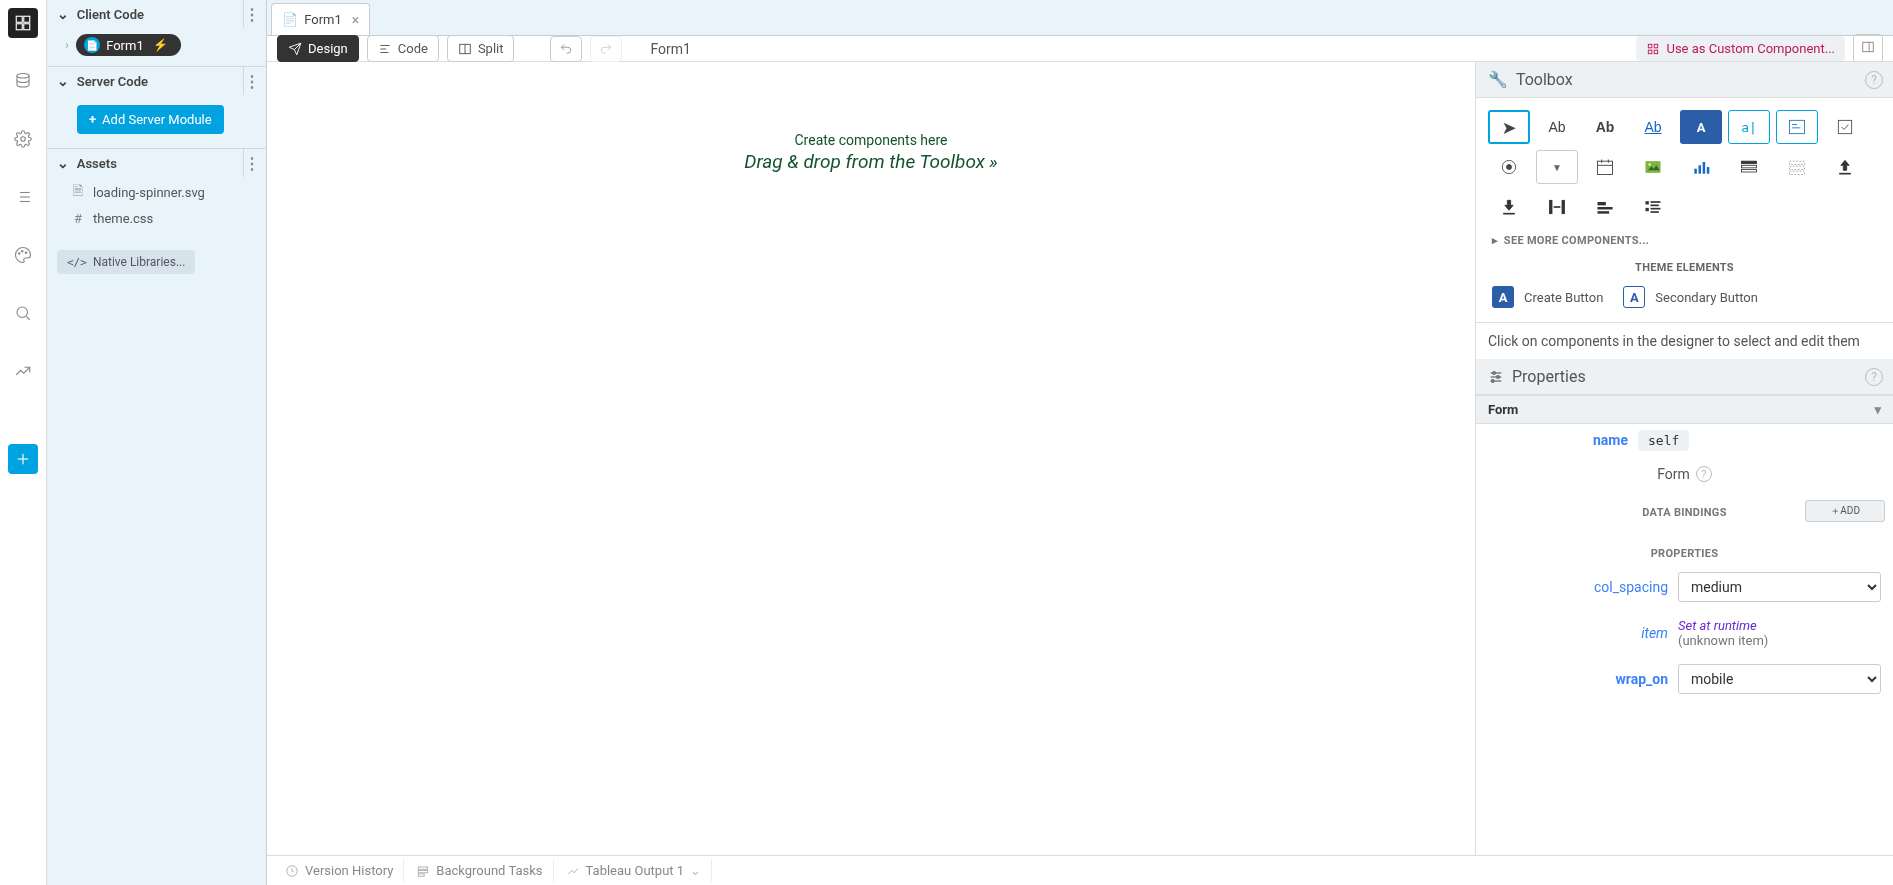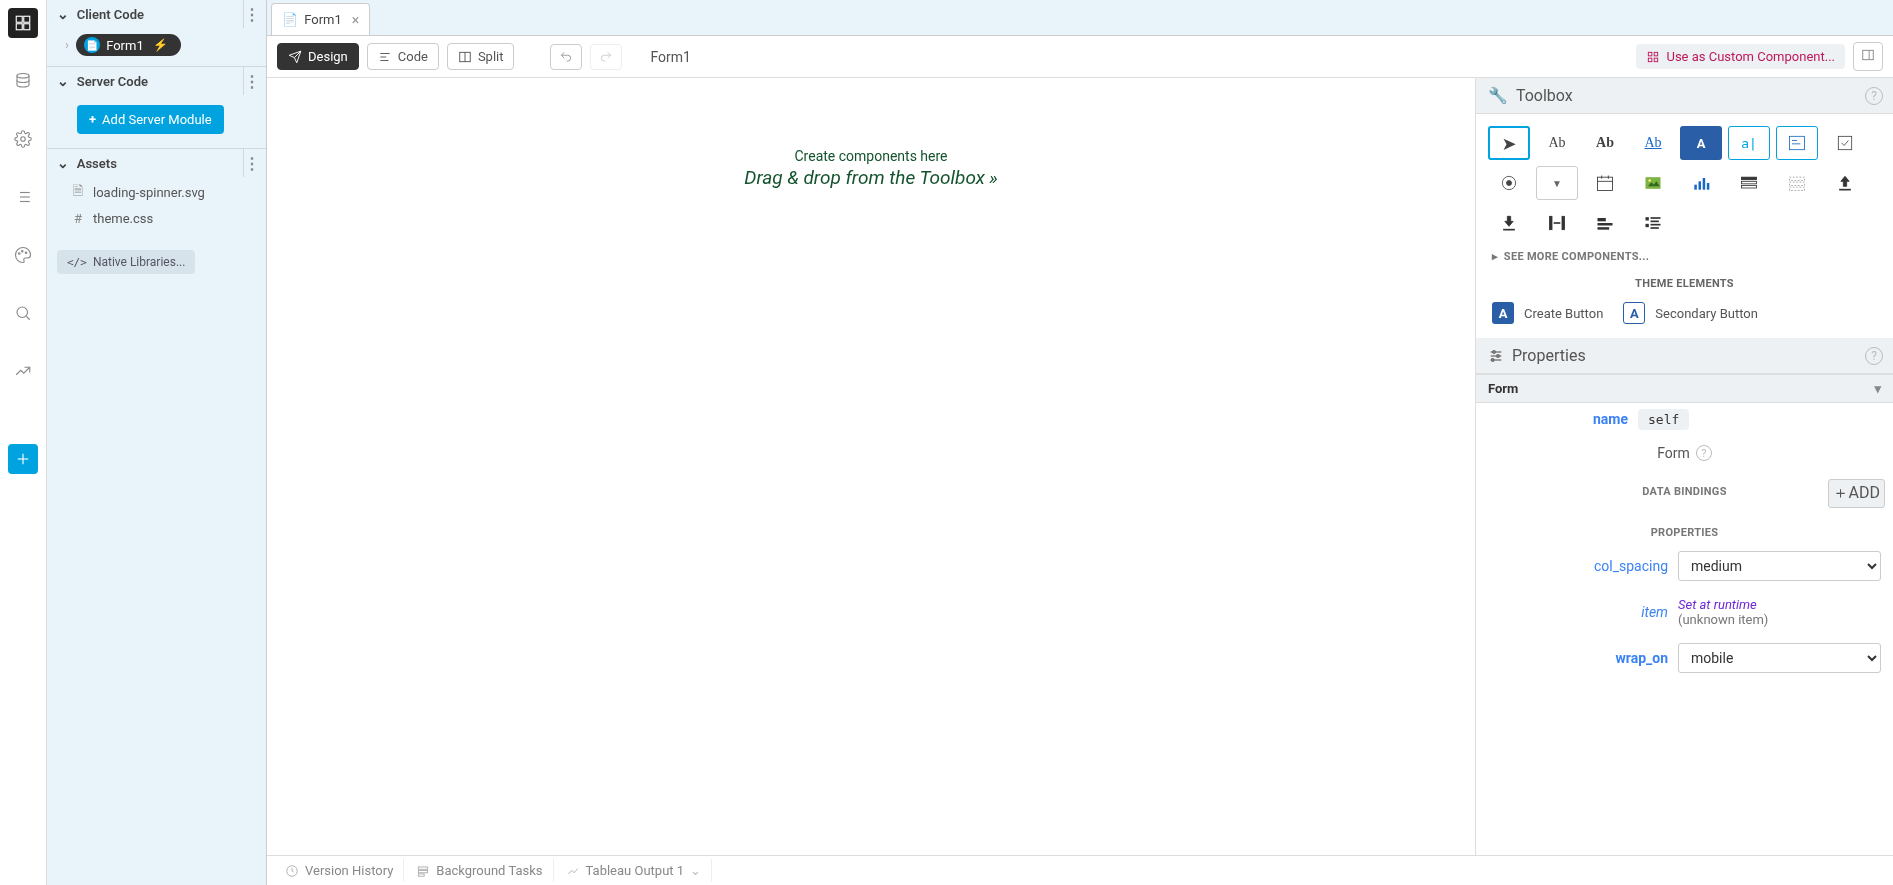--- a/index.html
+++ b/index.html
@@ -33,21 +33,21 @@
   .native-lib { margin: 20px 10px; }
   .chip { background:#d7e3ea; color:#556; border-radius:4px; padding:5px 10px; font-size:12px; display:inline-flex; align-items:center; }
   .chip .chip-icon { margin-right:6px; font-family:monospace; font-size:11px; }
 
   
   .maincol { flex:1; display:flex; flex-direction:column; background:#fff; }
   .tabbar { height:36px; background:#e9f4fa; border-bottom:1px solid #ccc; display:flex; align-items:flex-end; padding-left:4px; }
   .tab { height:32px; background:#fff; border:1px solid #ccc; border-bottom:none; border-radius:4px 4px 0 0; display:flex; align-items:center; padding:0 10px; font-size:13px; color:#444; margin-right:4px; }
   .tab .tab-icon { color:#00a3e0; margin-right:6px; font-size:13px; }
   .tab .tab-close { margin-left:10px; color:#999; cursor:pointer; font-size:14px; }
-  .toolbar { height:42px; border-bottom:1px solid #ddd; display:flex; align-items:center; padding:0 10px; gap:8px; background:#fff; }
+  .toolbar { height:26px; border-bottom:1px solid #ddd; display:flex; align-items:center; padding:0 10px; gap:8px; background:#fff; }
   .tbtn { border:1px solid #ccc; border-radius:4px; padding:5px 10px; font-size:13px; color:#555; background:#fff; display:inline-flex; align-items:center; gap:6px; cursor:pointer; }
   .tbtn.dark { background:#333; color:#fff; border-color:#333; }
   .tbtn.icon-only { padding:5px 8px; color:#999; }
   .tbtn.disabled { color:#ccc; border-color:#eee; }
   .tbtn svg { width:14px; height:14px; stroke:currentColor; fill:none; stroke-width:1.6; }
   .toolbar .breadcrumb { margin-left:20px; color:#555; font-size:14px; }
   .toolbar .spacer { flex:1; }
   .toolbar .custom-comp { background:#eef1f3; border:none; color:#be185d; }
   .toolbar .pane-icon { border:1px solid #ccc; padding:5px 7px; border-radius:4px; color:#888; cursor:pointer; }
 
@@ -58,42 +58,42 @@
 
   
   .rightpanel { width:418px; border-left:1px solid #ddd; display:flex; flex-direction:column; background:#fff; overflow:hidden; }
   .panel-head { background:#eef1f3; border-bottom:1px solid #ddd; padding:8px 12px; font-size:16px; color:#555; display:flex; align-items:center; gap:8px; position:relative; }
   .panel-head .help { position:absolute; right:10px; color:#bbb; width:18px;height:18px;border:1.5px solid #bbb;border-radius:50%;display:flex;align-items:center;justify-content:center;font-size:12px; }
   .toolbox-grid { padding:12px 12px 4px 12px; display:flex; flex-wrap:wrap; gap:6px; }
   .tbox-item { width:42px; height:34px; border:1px solid transparent; border-radius:3px; display:flex; align-items:center; justify-content:center; font-size:13px; color:#444; cursor:grab; }
   .tbox-item.selected { border:2px solid #00a3e0; }
   .tbox-item.outlined { border:1px solid #00a3e0; color:#00a3e0; }
   .tbox-item.filled { background:#2a5fa8; color:#fff; }
-  .tbox-item .ab { font-family: Liberation Serif, serif; font-size:14px; }
+  .tbox-item .ab { font-family: Liberation Sans, sans-serif; font-size:14px; }
   .tbox-item .ab.bold { font-weight:bold; }
   .tbox-item .ab.link { color:#1569c7; text-decoration:underline; }
   .tbox-item svg { width:20px; height:20px; }
   .see-more { padding:6px 16px 10px; font-size:11px; font-weight:700; letter-spacing:.3px; color:#777; cursor:pointer; display:flex;align-items:center;gap:6px; }
   .theme-head { text-align:center; font-size:11px; font-weight:700; letter-spacing:.3px; color:#666; padding:4px 0; }
   .theme-row { display:flex; gap:20px; padding:8px 16px 14px; align-items:center; }
   .theme-btn { display:flex; align-items:center; gap:10px; font-size:13px; color:#555; }
   .sq { width:22px;height:22px;background:#2a5fa8;color:#fff;display:inline-flex;align-items:center;justify-content:center;border-radius:3px;font-weight:bold; }
   .sq.outline { background:transparent;border:1.5px solid #2a5fa8;color:#2a5fa8; }
   .hint-text { border-top:1px solid #ddd; padding:10px 12px; font-size:14px; color:#555; }
 
   .props-body { flex:1; overflow:auto; }
   .form-label-row { background:#eef1f3; border-top:1px solid #ddd; border-bottom:1px solid #ddd; padding:6px 12px; font-weight:bold; color:#333; display:flex; justify-content:space-between; align-items:center; }
   .form-label-row .caret-down { color:#888; }
   .prop-row { display:flex; align-items:center; padding:8px 12px; gap:10px; }
   .prop-row .plabel { width:140px; text-align:right; color:#3b82f6; font-size:14px; }
   .prop-row .plabel.bold { font-weight:bold; }
   .prop-row .pvalue { flex:1; }
   .code-pill { background:#eef1f3; padding:3px 10px; border-radius:4px; font-family: Menlo, monospace; font-size:13px; color:#333; }
   .sub-head { text-align:center; font-size:11px; font-weight:700; letter-spacing:.3px; color:#777; padding:14px 0 4px; position:relative; }
-  .add-btn { position:absolute; right:8px; top:8px; background:#eef1f3; border:1px solid #ccc; border-radius:3px; padding:3px 4px; font-size:16px; color:#555; cursor:pointer; }
+  .add-btn { position:absolute; right:8px; top:8px; background:#eef1f3; border:1px solid #ccc; border-radius:3px; padding:3px 24px; font-size:10px; color:#555; cursor:pointer; }
   .select { width:100%; border:1px solid #ccc; border-radius:3px; padding:5px 8px; font-size:14px; color:#333; background:#fff; }
   .muted { color:#6d28d9; font-style:italic; font-size:13px; }
   .muted2 { color:#777; font-size:13px; }
   .form-center { padding:10px 0; text-align:center; color:#555; font-size:14px; display:flex;justify-content:center;align-items:center;gap:6px; }
   .qmark { width:16px;height:16px;border:1.5px solid #bbb;border-radius:50%;display:inline-flex;align-items:center;justify-content:center;font-size:11px;color:#bbb; }
 
   
   .statusbar { height:30px; border-top:1px solid #ddd; background:#fff; display:flex; align-items:center; padding-left:8px; gap:2px; font-size:13px; color:#888; }
   .status-item { display:flex; align-items:center; gap:6px; padding:4px 10px; border-right:1px solid #eee; cursor:pointer; }
   .status-item svg { width:14px;height:14px;stroke:#aaa;fill:none;stroke-width:1.5; }
@@ -427,20 +427,21 @@
         <div class="theme-row">
           <div class="theme-btn">
             <span class="sq">A</span>
             <span>Create Button</span>
           </div>
           <div class="theme-btn">
             <span class="sq outline">A</span>
             <span>Secondary Button</span>
           </div>
         </div>
+        <div class="hint-text">Click on components in the designer to select and edit them</div>
 
         <div class="panel-head">
           <svg viewBox="0 0 24 24" style="width:16px;height:16px;stroke:#666;fill:none;stroke-width:1.8;">
               <line x1="4" y1="6" x2="20" y2="6"></line>
               <circle cx="9" cy="6" r="2"></circle>
               <line x1="4" y1="12" x2="20" y2="12"></line>
               <circle cx="15" cy="12" r="2"></circle>
               <line x1="4" y1="18" x2="20" y2="18"></line>
               <circle cx="7" cy="18" r="2"></circle>
             </svg>

